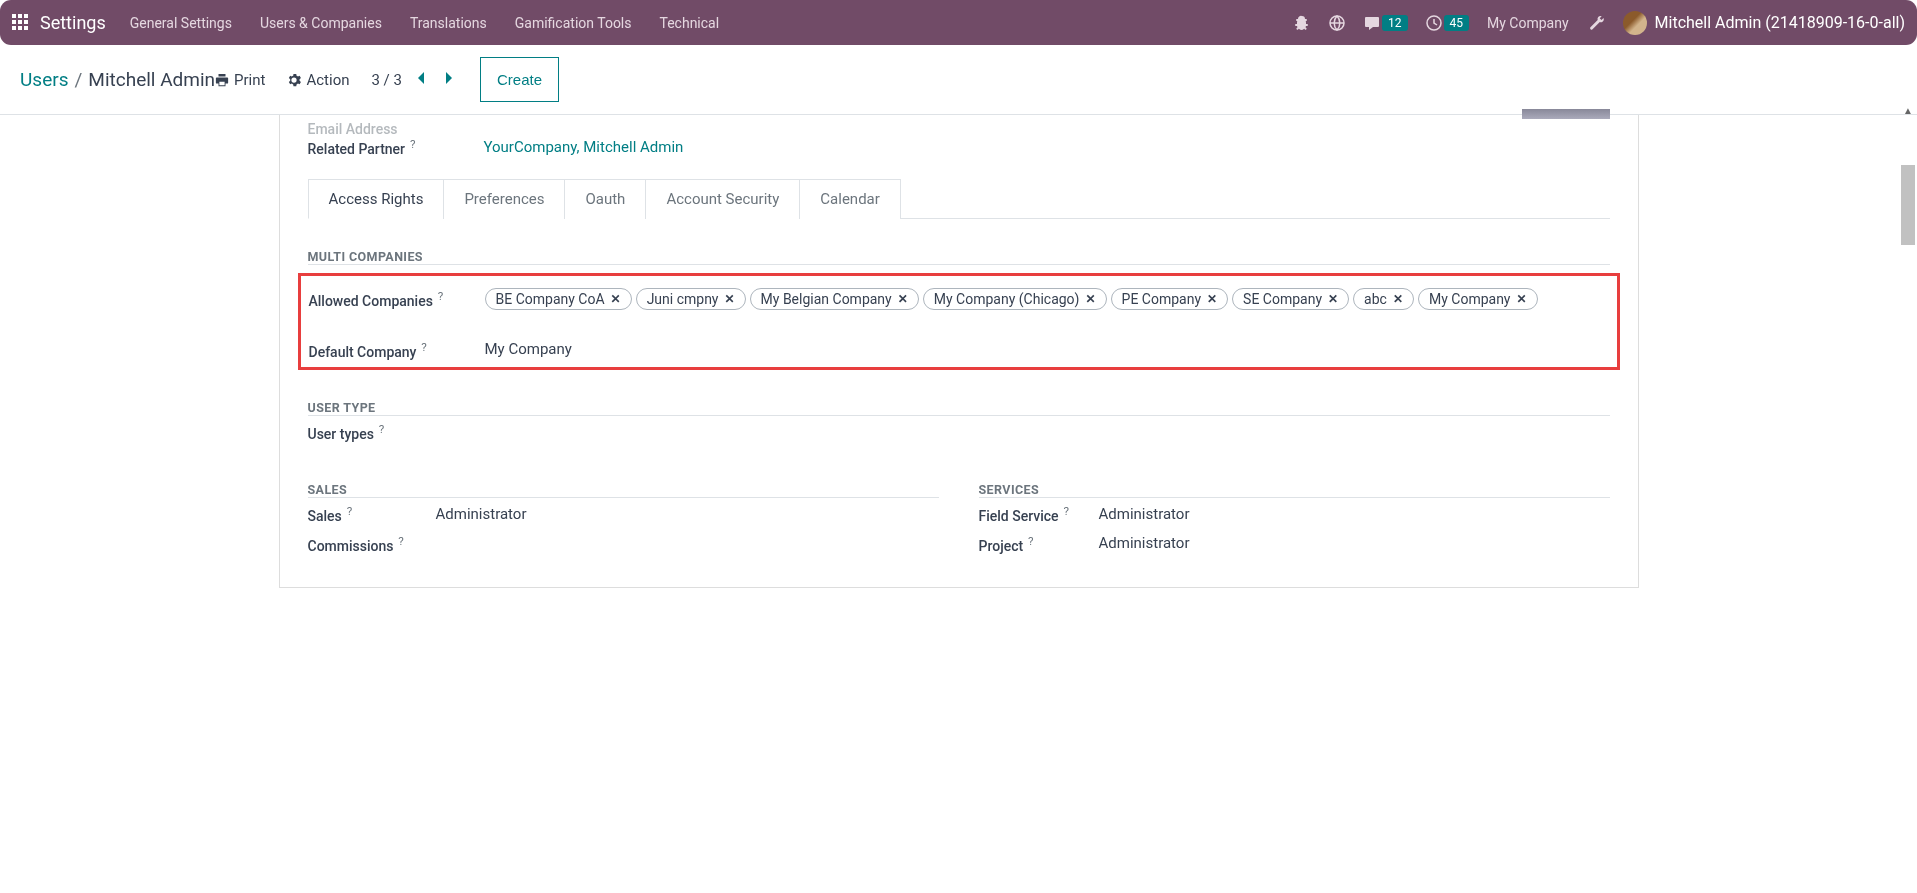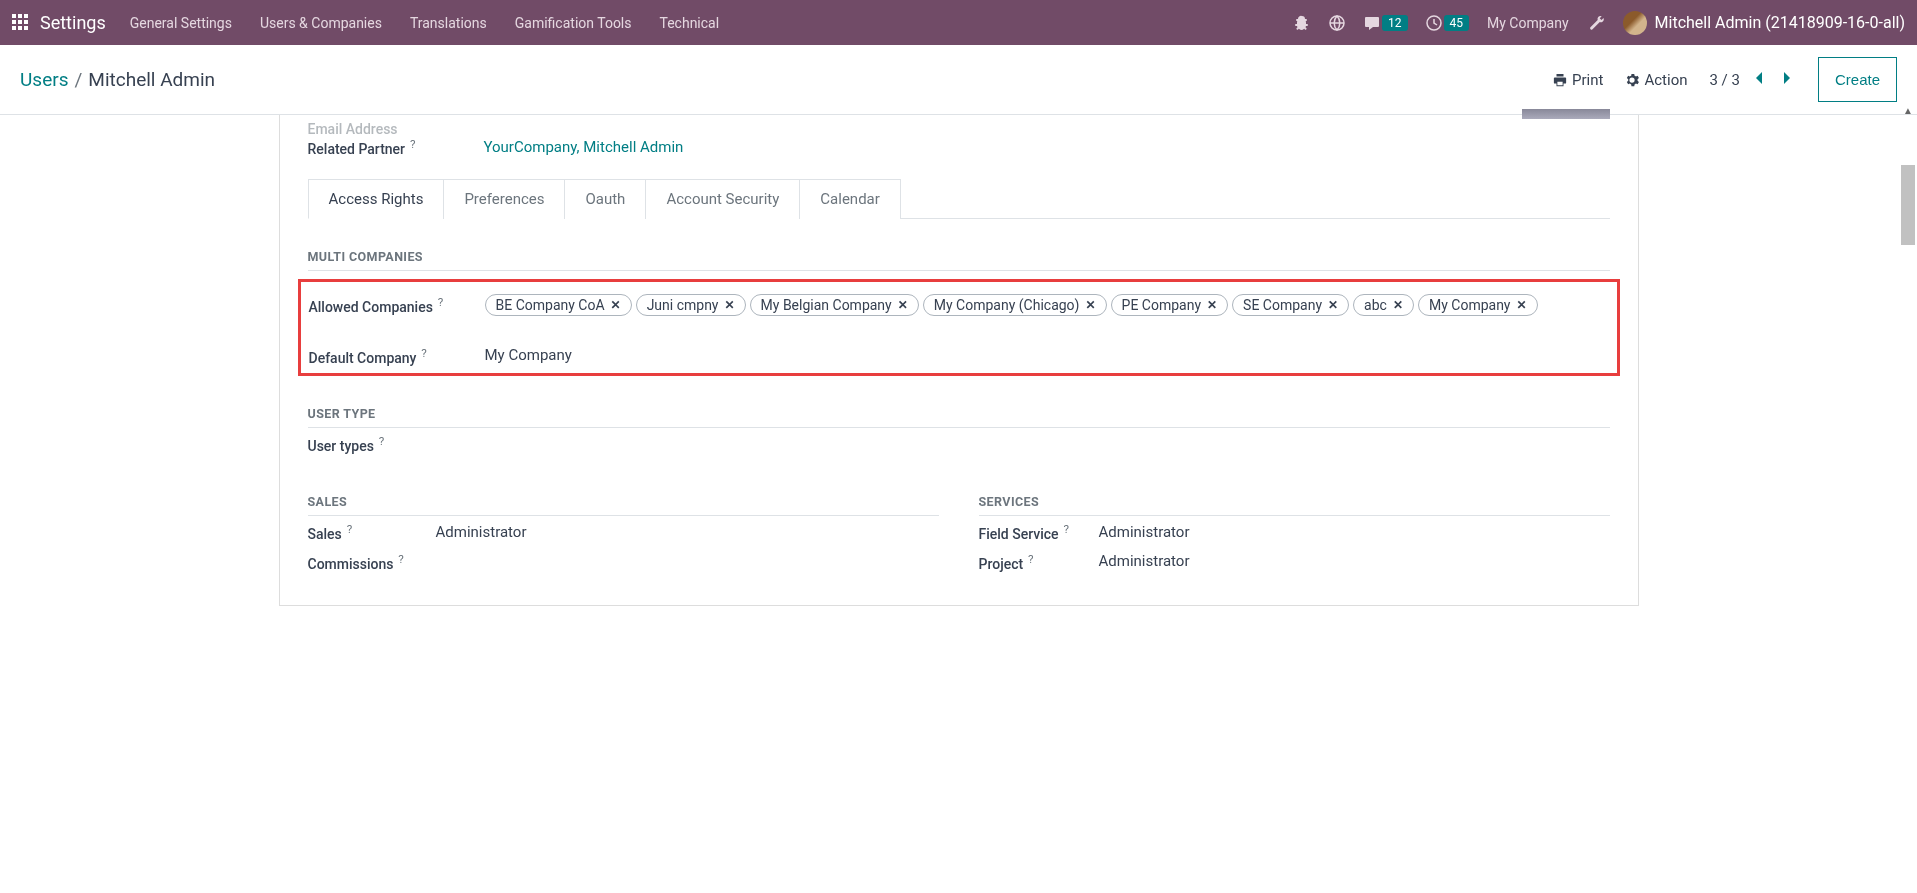--- a/index.html
+++ b/index.html
@@ -1,35 +1,35 @@
 <!DOCTYPE html>
 <html><head>
 <meta charset="utf-8">
 <style>
 * { box-sizing: border-box; margin: 0; padding: 0; }
 body { font-family: -apple-system, BlinkMacSystemFont, "Segoe UI", Roboto, Helvetica, Arial, sans-serif; font-size: 14px; color: #374151; background: #fff; }
 
 
-.top-nav { background: #714B67; height: 45px; display: flex; align-items: center; padding: 0 12px; color: #fff; }
+.top-nav { background: #714B67; height: 45px; display: flex; align-items: center; padding: 0 12px; color: #fff; border-radius: 11px; }
 .apps-icon { display: inline-flex; width: 18px; height: 18px; margin-right: 10px; cursor: pointer; }
 .apps-grid { display: grid; grid-template-columns: repeat(3, 4px); grid-template-rows: repeat(3, 4px); gap: 2px; }
 .apps-grid span { background: #fff; width: 4px; height: 4px; }
 .app-title { font-size: 18px; font-weight: 400; margin-right: 24px; cursor: pointer; }
 .nav-menu { display: flex; gap: 28px; flex: 1; }
 .nav-item { color: #e5d7e0; font-size: 14px; cursor: pointer; }
 .nav-right { display: flex; align-items: center; gap: 18px; }
 .nav-icon { color: #e5d7e0; cursor: pointer; font-size: 16px; display: flex; align-items: center; }
 .badge-green { background: #017E84; color: #fff; padding: 1px 6px; border-radius: 3px; font-size: 12px; font-weight: normal; margin-left: 2px; }
 .company-name { color: #e5d7e0; font-size: 14px; cursor: pointer; }
 .user-area { display: flex; align-items: center; gap: 8px; cursor: pointer; }
 .avatar { width: 24px; height: 24px; border-radius: 50%; background: linear-gradient(135deg, #8B5A2B 40%, #D2B48C 60%); display: inline-block; }
 .user-name { color: #fff; font-size: 16px; }
 
 
-.control-panel { display: flex; align-items: center; justify-content: space-between; padding: 12px 20px; border-bottom: 1px solid #dee2e6; }
+.control-panel { display: flex; align-items: center; justify-content: flex-start; padding: 12px 20px; border-bottom: 1px solid #dee2e6; }
 .breadcrumb { font-size: 19px; display: flex; align-items: center; gap: 6px; }
 .breadcrumb a { color: #017E84; text-decoration: none; }
 .breadcrumb-sep { color: #6c757d; }
 .breadcrumb-current { color: #374151; }
 .cp-right { display: flex; align-items: center; gap: 22px; }
 .cp-btn { display: flex; align-items: center; gap: 5px; color: #374151; cursor: pointer; font-size: 15px; }
 .pager { display: flex; align-items: center; gap: 10px; font-size: 15px; color: #374151; }
 .pager-arrow { color: #017E84; font-size: 16px; cursor: pointer; padding: 0 4px; }
 .create-btn { border: 1px solid #017E84; color: #017E84; background: #fff; padding: 13px 16px; font-size: 15px; cursor: pointer; border-radius: 0; }
 
@@ -44,21 +44,21 @@
 .field-value { flex: 1; font-size: 15px; color: #374151; }
 .link-value { color: #017E84; }
 .partner-img { position: absolute; top: -6px; right: 28px; width: 88px; height: 10px; background: linear-gradient(180deg, #889 0, #aab 100%); overflow: hidden; }
 
 
 .tabs { display: flex; margin-top: 22px; border-bottom: 1px solid #dee2e6; }
 .tab { padding: 10px 20px; border: 1px solid #dee2e6; border-bottom: none; background: #fff; color: #6c757d; cursor: pointer; font-size: 15px; margin-bottom: -1px; margin-right: -1px; }
 .tab.active { color: #374151; border-bottom: 1px solid #fff; background: #fff; }
 
 
-.section-title { font-size: 12.5px; font-weight: 700; color: #6c757d; letter-spacing: 0.4px; margin: 30px 0 6px 0; padding-bottom: 6px; border-bottom: 1px solid #dee2e6; }
+.section-title { font-size: 12.5px; font-weight: 700; color: #6c757d; letter-spacing: 0.4px; margin: 30px 0 6px 0; border-bottom: 1px solid #dee2e6; }
 .highlight-box { border: 3px solid #E83E3E; padding: 12px 8px 8px 8px; margin: 8px -10px 8px -10px; }
 
 
 .tags-row { display: flex; align-items: center; }
 .tags-container { display: flex; flex-wrap: wrap; gap: 4px; flex: 1; }
 .tag { display: inline-flex; align-items: center; border: 1px solid #adb5bd; border-radius: 14px; padding: 2px 10px; font-size: 14px; color: #374151; background: #fff; gap: 6px; }
 .tag-close { cursor: pointer; font-size: 12px; color: #374151; font-weight: bold; }
 .default-company-row { display: flex; align-items: center; margin-top: 30px; }
 
 

